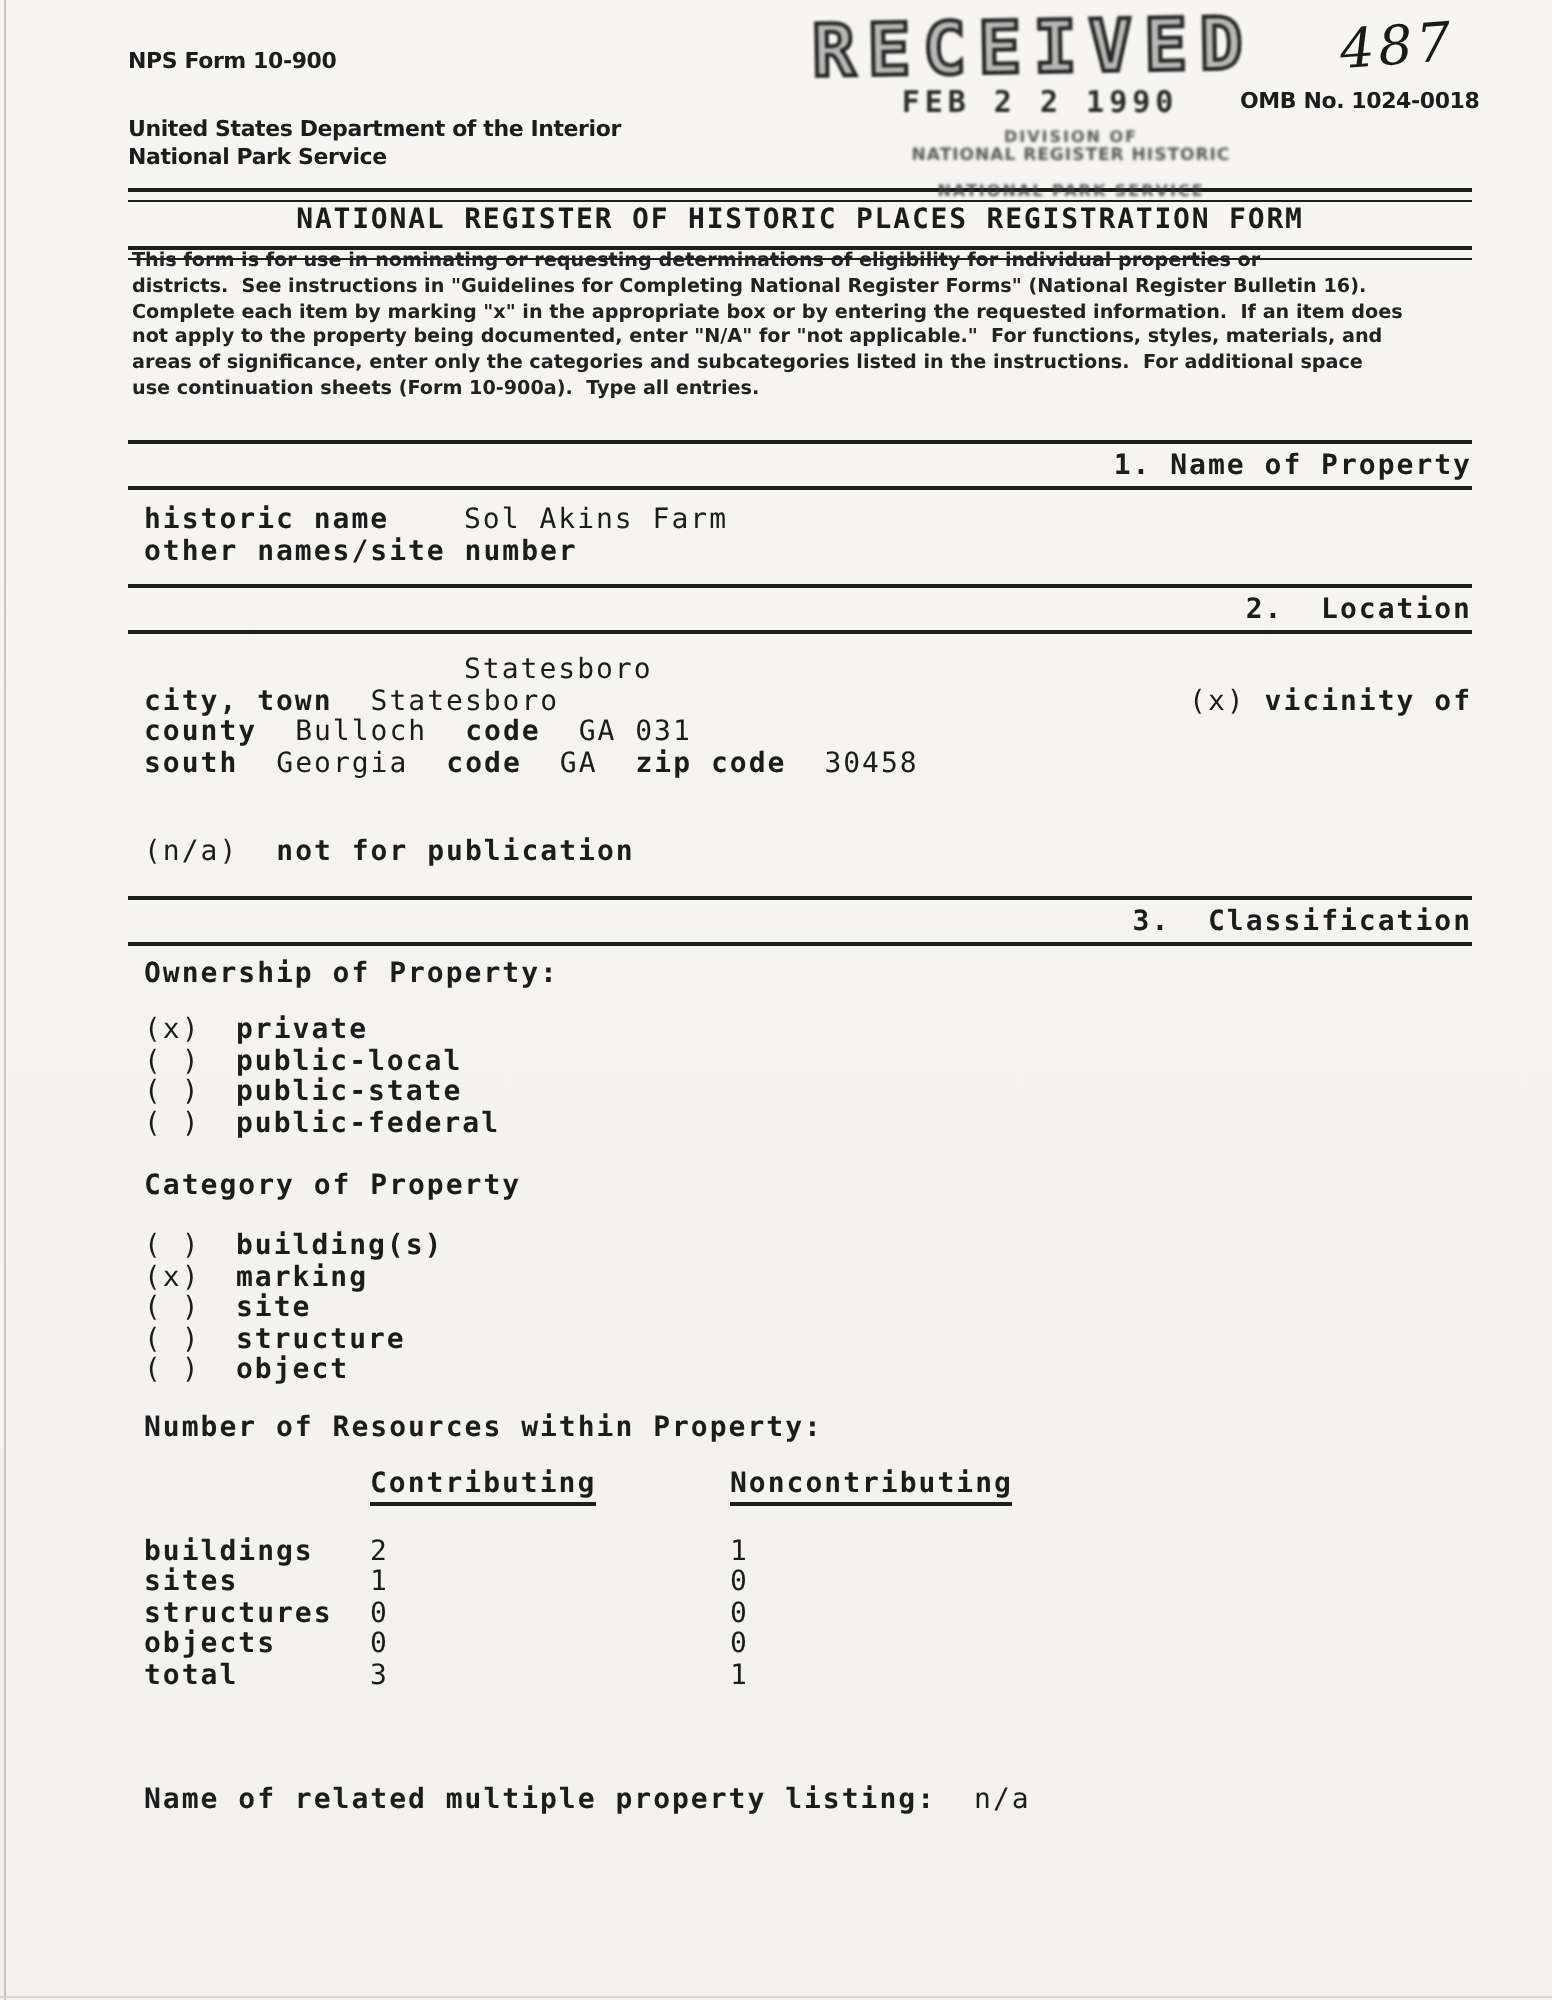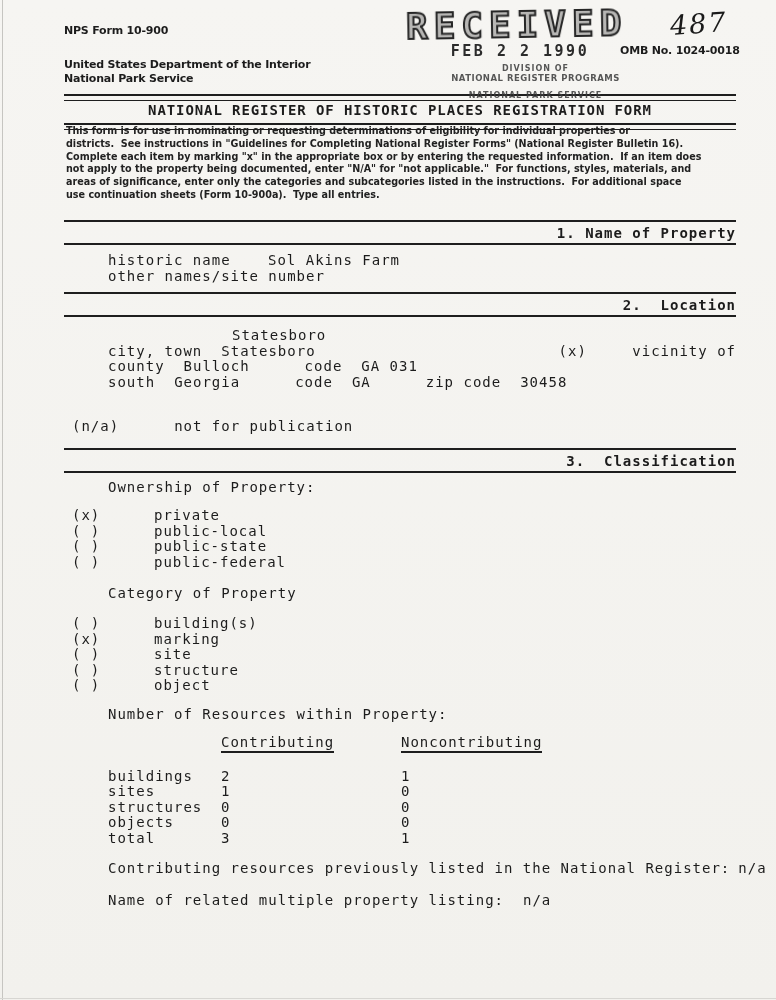--- a/index.html
+++ b/index.html
@@ -4,21 +4,21 @@
 <style>
   html,body{margin:0;padding:0;background:#e9e8e4;}
   .page{position:relative;width:776px;height:1000px;margin:0 auto;
         background:linear-gradient(#f6f5f2,#f2f1ed);
         font-family:"DejaVu Sans Mono",monospace;color:#1c1c1c;overflow:hidden;}
   .edge-left{position:absolute;left:2px;top:0;bottom:0;width:1px;background:#c6c5c1;}
   .edge-bottom{position:absolute;left:0;right:0;bottom:1px;height:1px;background:#d7d6d2;}
   .abs{position:absolute;}
   
   .t{font-size:14px;letter-spacing:1px;line-height:15.5px;white-space:pre;}
-  .b{font-weight:normal;margin-left:36px;}
+  .b{font-weight:bold;}
   .g{margin-right:19px;}
   .lbl160{display:inline-block;width:160px;}
   
   .small{font-family:"DejaVu Sans",sans-serif;font-size:11px;font-weight:bold;
          letter-spacing:-0.2px;line-height:14px;white-space:pre;}
   
   .rule2{height:4px;border-top:2px solid #1e1e1e;border-bottom:1px solid #1e1e1e;width:672px;}
   
   .sec{width:672px;border-top:2px solid #1e1e1e;}
   .sec-inner{border-bottom:2px solid #1e1e1e;padding:3px 0 2px 7px;
@@ -68,21 +68,21 @@
     <div class="received">RECEIVED</div>
     <div class="rec-date">FEB 2 2 1990</div>
   </div>
 
   <div class="abs handwritten" style="left:670px;top:8px;">487</div>
 
   <div class="abs small" style="left:620px;top:44px;">OMB No. 1024-0018</div>
 
   <div class="abs division" style="left:428px;top:64px;">
     <div class="d1">DIVISION OF</div>
-    <div class="d2">NATIONAL REGISTER PROGRAMS</div>
+    <div class="d2">NATIONAL REGISTER HISTORIC</div>
     <div class="d3">NATIONAL PARK SERVICE</div>
   </div>
 
   <div class="abs rule2" style="left:64px;top:94px;"></div>
   <div class="abs title" style="left:64px;top:102px;">NATIONAL REGISTER OF HISTORIC PLACES REGISTRATION FORM</div>
   <div class="abs rule2" style="left:64px;top:123px;"></div>
 
   <div class="abs" style="left:66px;top:125px;">
     <div class="instr">This form is for use in nominating or requesting determinations of eligibility for individual properties or</div>
     <div class="instr">districts.  See instructions in "Guidelines for Completing National Register Forms" (National Register Bulletin 16).</div>
@@ -137,15 +137,14 @@
   <div class="abs" style="left:72px;top:735px;">
     <div class="t thead"><span class="colspacer"></span><span class="col1"><span class="u b">Contributing</span></span><span class="u b">Noncontributing</span></div>
     <div style="height:18px;"></div>
     <div class="t"><span class="b rowlabel">buildings</span><span class="col1">2</span><span>1</span></div>
     <div class="t"><span class="b rowlabel">sites</span><span class="col1">1</span><span>0</span></div>
     <div class="t"><span class="b rowlabel">structures</span><span class="col1">0</span><span>0</span></div>
     <div class="t"><span class="b rowlabel">objects</span><span class="col1">0</span><span>0</span></div>
     <div class="t"><span class="b rowlabel">total</span><span class="col1">3</span><span>1</span></div>
   </div>
 
-  <div class="abs t" style="left:72px;top:861px;"><span class="b">Contributing resources previously listed in the National Register:</span><span style="margin-right:8px;"></span><span>n/a</span></div>
   <div class="abs t" style="left:72px;top:893px;"><span class="b g">Name of related multiple property listing:</span><span>n/a</span></div>
 </div>
 
 </body></html>

